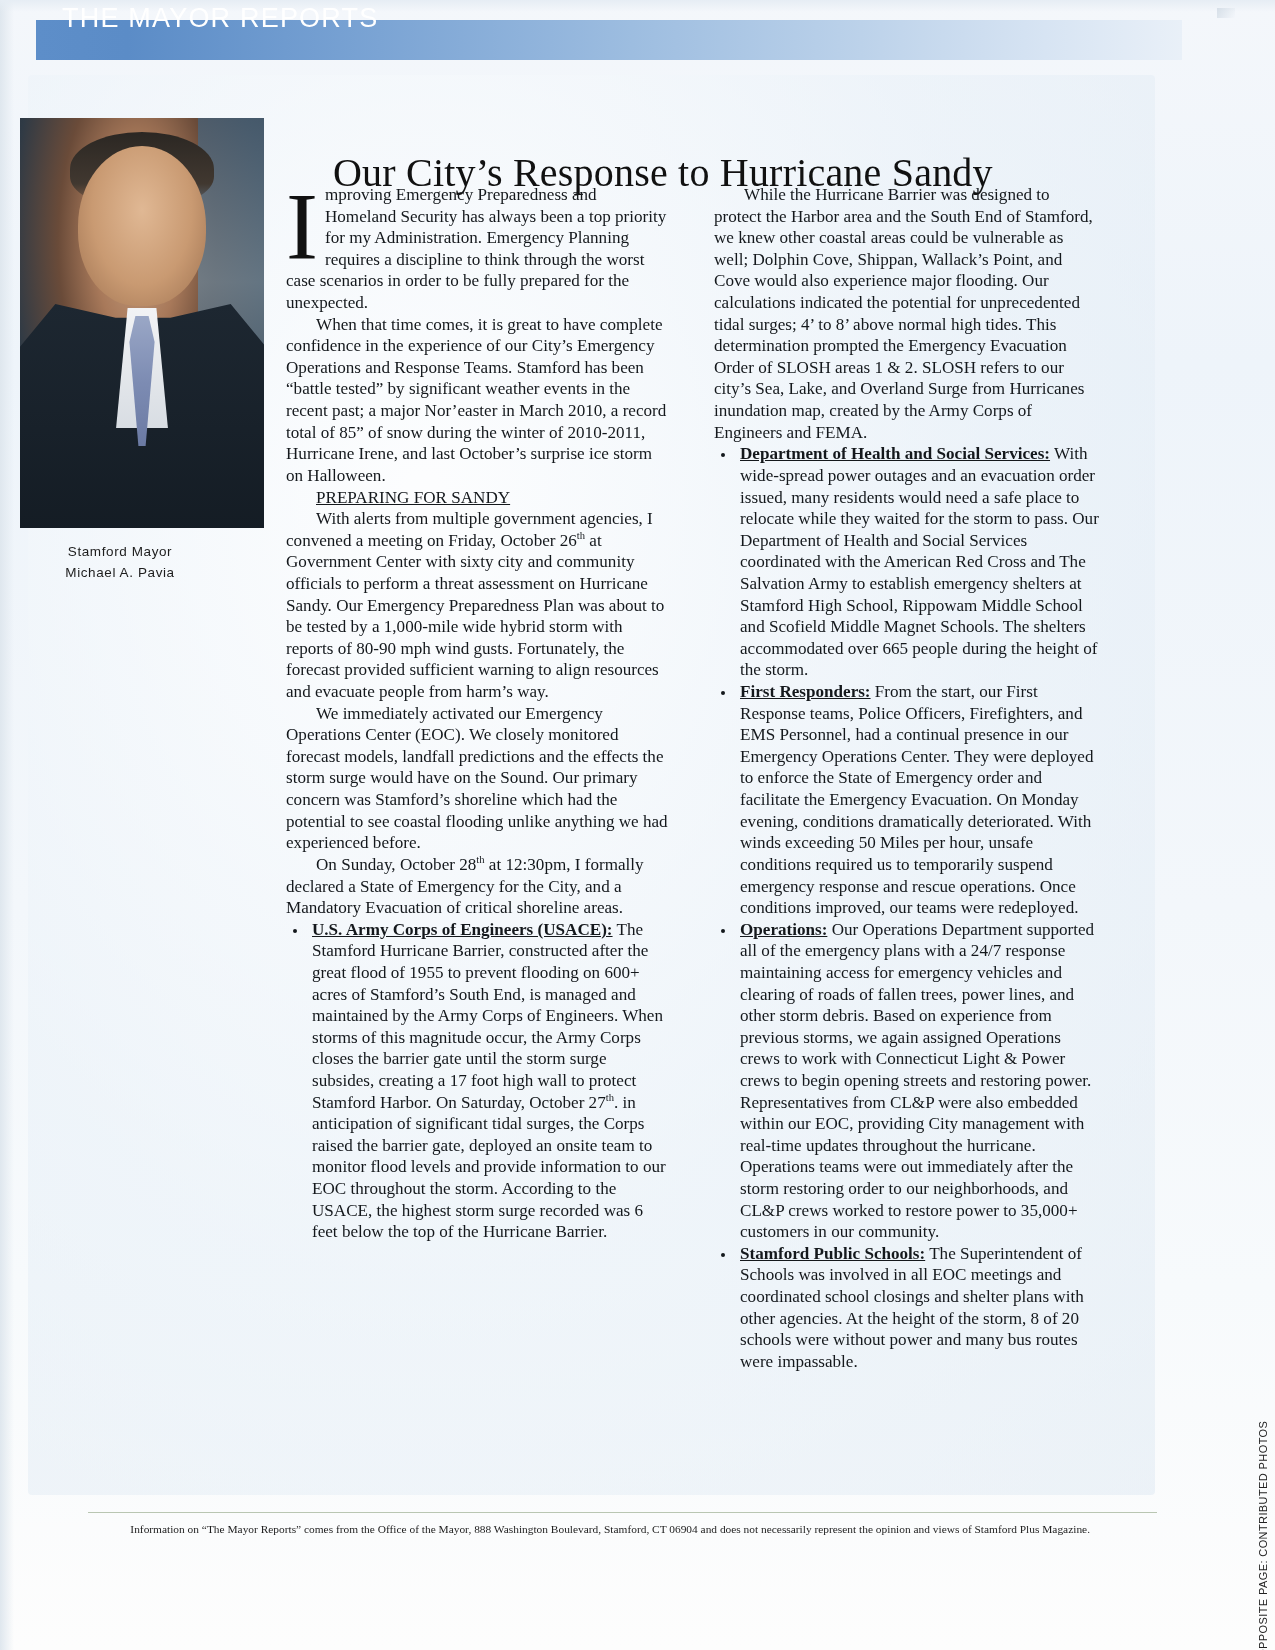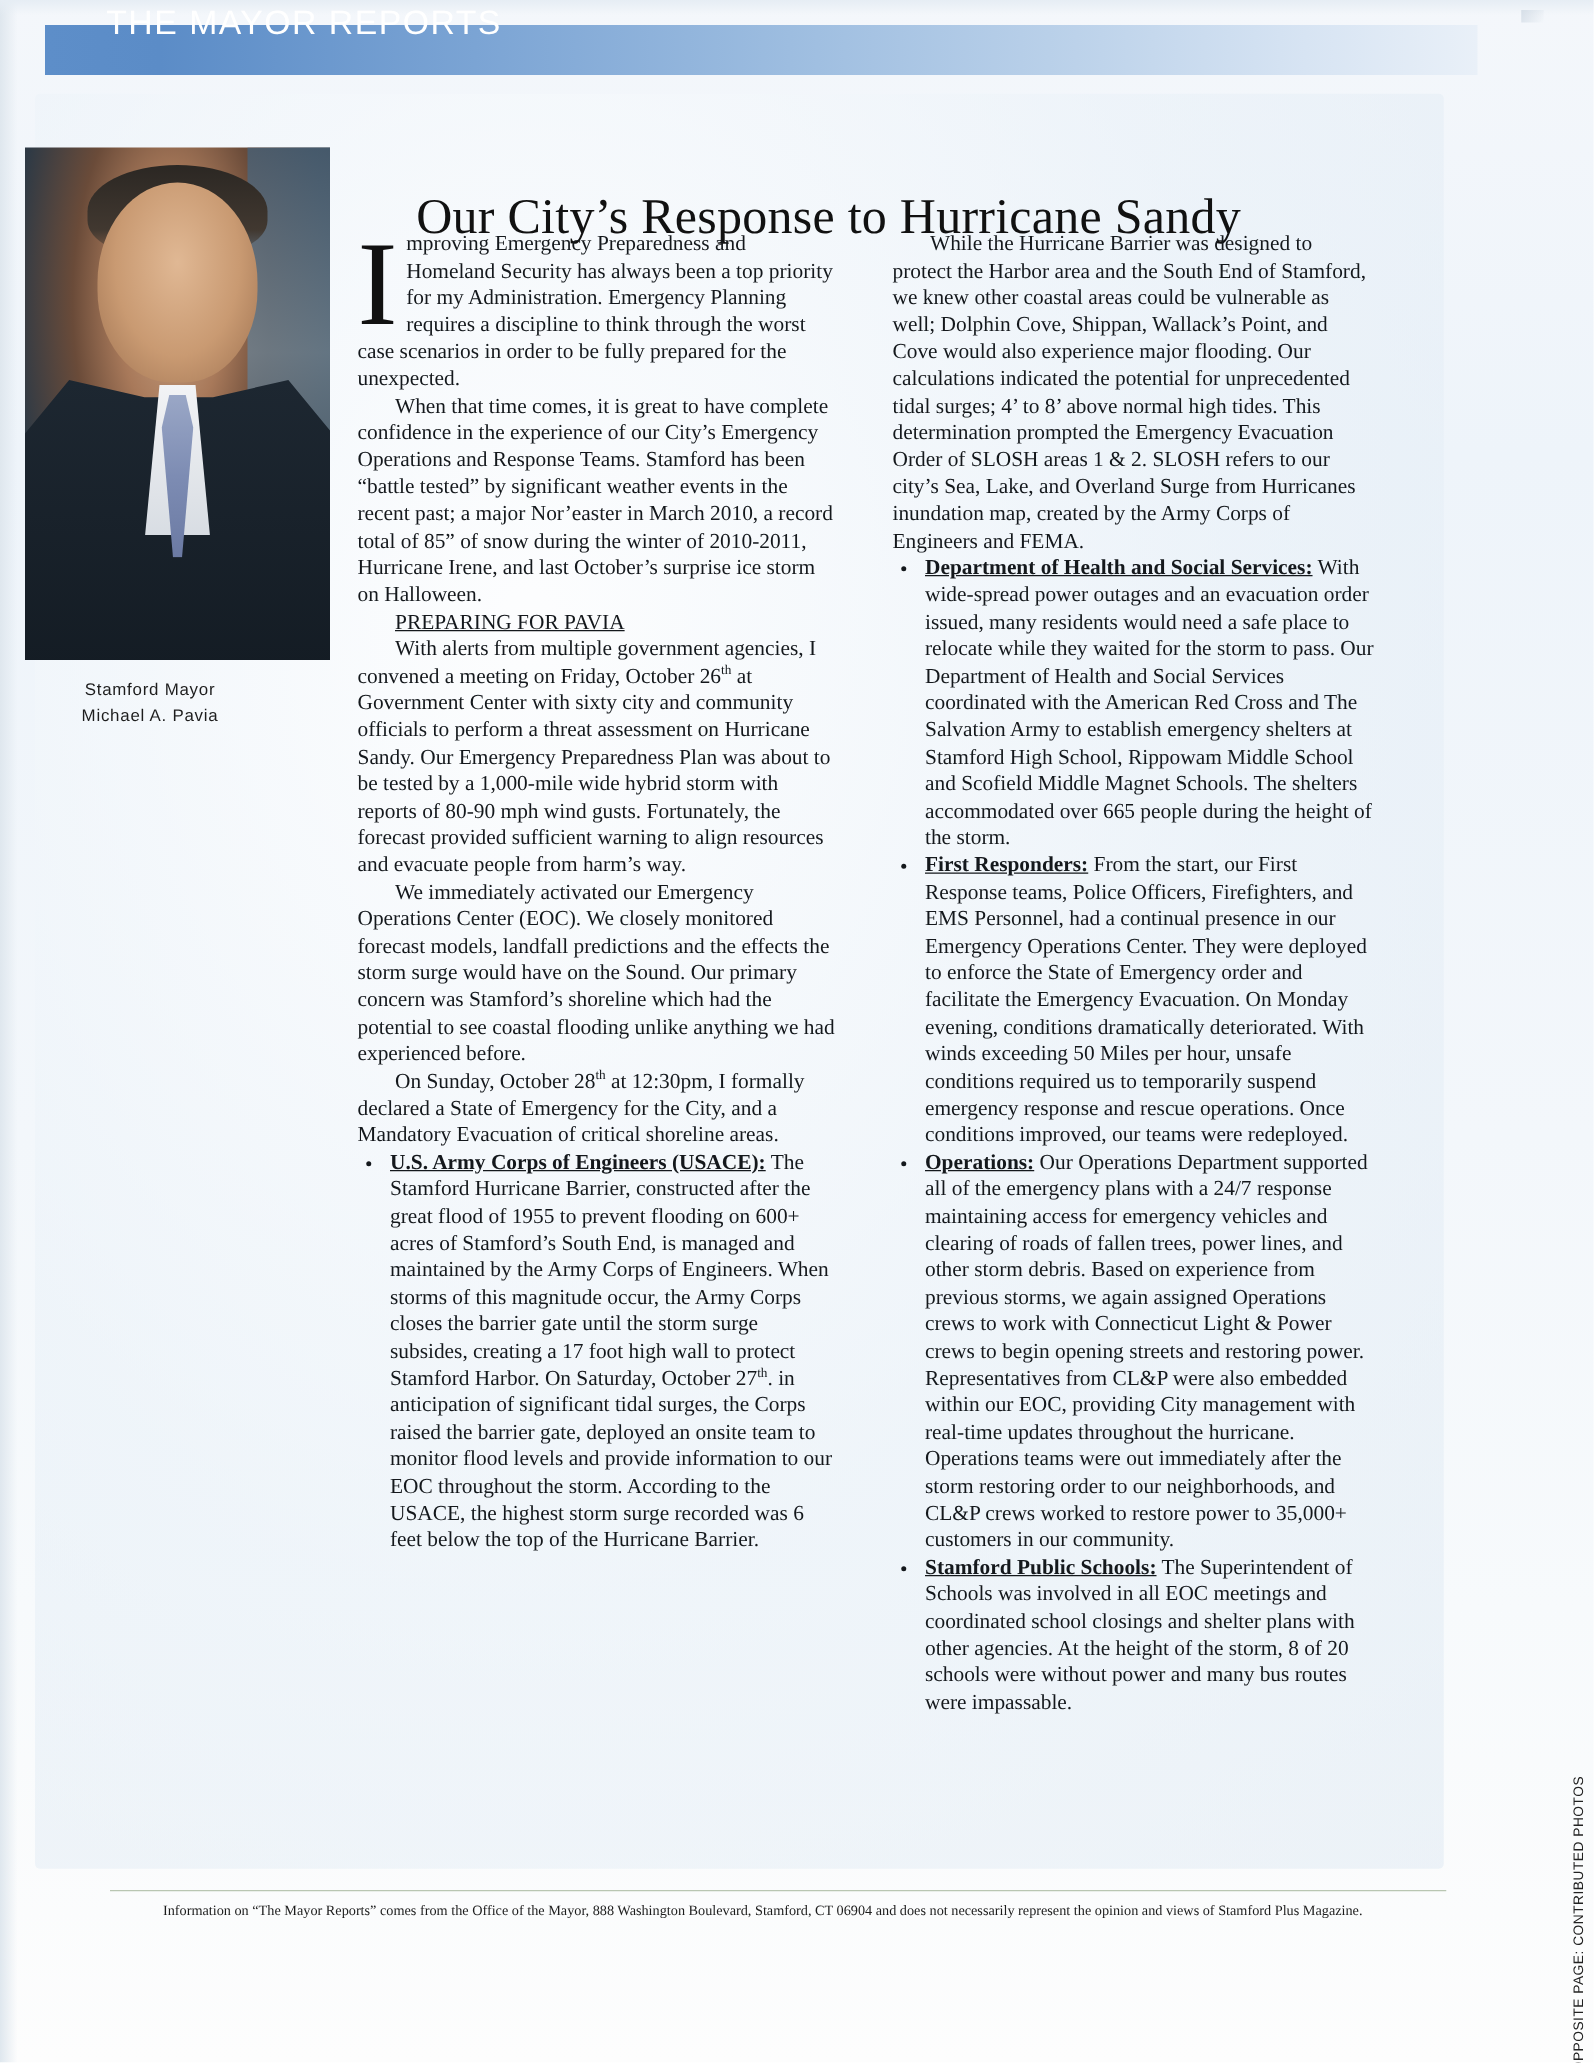--- a/index.html
+++ b/index.html
@@ -37,21 +37,21 @@
 
   
   .masthead {
     position: absolute;
     left: 36px; top: 20px;
     width: 1146px; height: 40px;
     background: linear-gradient(90deg, #5d8ec9 0%, #5b8cc7 8%, #7ba4d4 30%, #9dbde0 52%, #bcd2ea 72%, #d7e4f3 88%, #e9f0f8 100%);
   }
   .masthead-title {
     position: absolute;
-    left: 85px; top: 3px;
+    left: 62px; top: 3px;
     color: #ffffff;
     font-family: "Liberation Sans", sans-serif;
     font-size: 27px;
     letter-spacing: 1.2px;
     font-weight: 400;
   }
 
   
   .photo-block {
     position: absolute;
@@ -222,21 +222,21 @@
     <span class="l1">Stamford Mayor</span>
     <span class="l2">Michael A. Pavia</span>
   </div>
 </div>
 
 <h1 class="headline">Our City’s Response to Hurricane Sandy</h1>
 
 <div class="col col-left">
   <p class="noindent"><span class="dropcap">I</span><span>mproving Emergency Preparedness and Homeland Security has always been a top priority for my Administration.  Emergency Planning requires a discipline to think through the worst case scenarios in order to be fully prepared for the unexpected.</span></p>
   <p>When that time comes, it is great to have complete confidence in the experience of our City’s Emergency Operations and Response Teams.  Stamford has been “battle tested” by significant weather events in the recent past; a major Nor’easter in March 2010, a record total of 85” of snow during the winter of 2010-2011, Hurricane Irene, and last October’s surprise ice storm on Halloween.</p>
-  <p class="subhead">PREPARING FOR PAVIA</p>
+  <p class="subhead">PREPARING FOR SANDY</p>
   <p><span>With alerts from multiple government agencies, I convened a meeting on Friday, October 26</span><sup>th</sup><span> at Government Center with sixty city and community officials to perform a threat assessment on Hurricane Sandy.  Our Emergency Preparedness Plan was about to be tested by a 1,000-mile wide hybrid storm with reports of 80-90 mph wind gusts. Fortunately, the forecast provided sufficient warning to align resources and evacuate people from harm’s way.</span></p>
   <p>We immediately activated our Emergency Operations Center (EOC). We closely monitored forecast models, landfall predictions and the effects the storm surge would have on the Sound.  Our primary concern was Stamford’s shoreline which had the potential to see coastal flooding unlike anything we had experienced before.</p>
   <p><span>On Sunday, October 28</span><sup>th</sup><span> at 12:30pm, I formally declared a State of Emergency for the City, and a Mandatory Evacuation of critical shoreline areas.</span></p>
   <ul class="bullets">
     <li><span class="runin">U.S. Army Corps of Engineers  (USACE):</span><span> The Stamford Hurricane Barrier, constructed after the great flood of 1955 to prevent flooding on 600+ acres of Stamford’s South End, is managed and maintained by the Army Corps of Engineers. When storms of this magnitude occur, the Army Corps closes the barrier gate until the storm surge subsides, creating a 17 foot high wall to protect Stamford Harbor. On Saturday, October 27</span><sup>th</sup><span>. in anticipation of significant tidal surges, the Corps raised the barrier gate, deployed an onsite team to monitor flood levels and provide information to our EOC throughout the storm. According to the USACE, the highest storm surge recorded was 6 feet below the top of the Hurricane Barrier.</span></li>
   </ul>
 </div>
 
 <div class="col col-right">
   <p class="noindent"><span style="display:inline-block;width:30px"></span><span>While the Hurricane Barrier was designed to protect the Harbor area and the South End of Stamford, we knew other coastal areas could be vulnerable as well; Dolphin Cove, Shippan, Wallack’s Point, and Cove would also experience major flooding. Our calculations indicated the potential for unprecedented tidal surges; 4’ to 8’ above normal high tides.  This determination prompted the Emergency Evacuation Order of SLOSH areas 1 &amp; 2.  SLOSH refers to our city’s Sea, Lake, and Overland Surge from Hurricanes inundation map, created by the Army Corps of Engineers and FEMA.</span></p>

